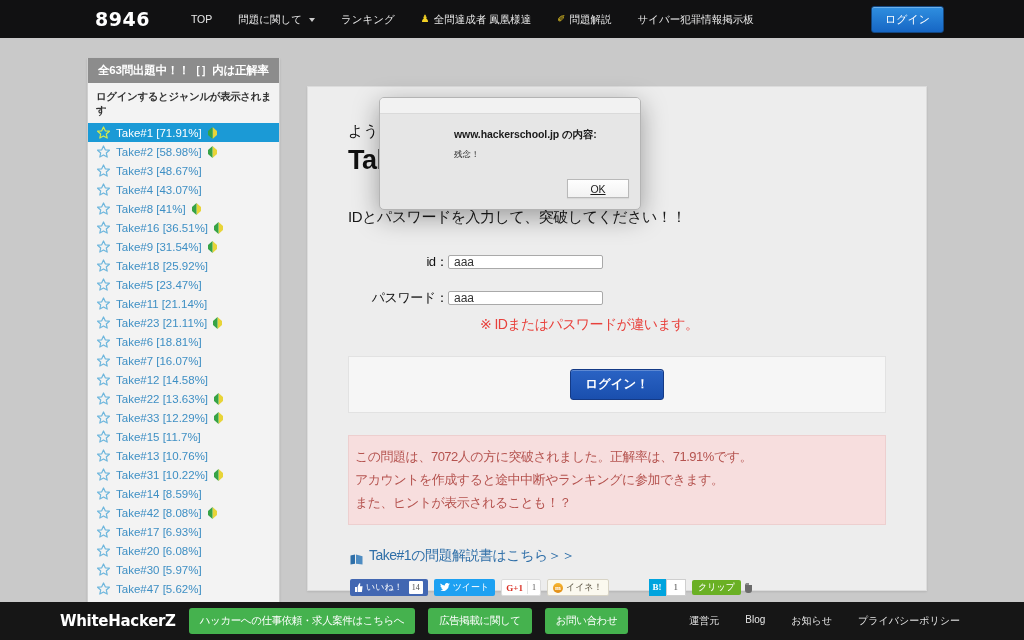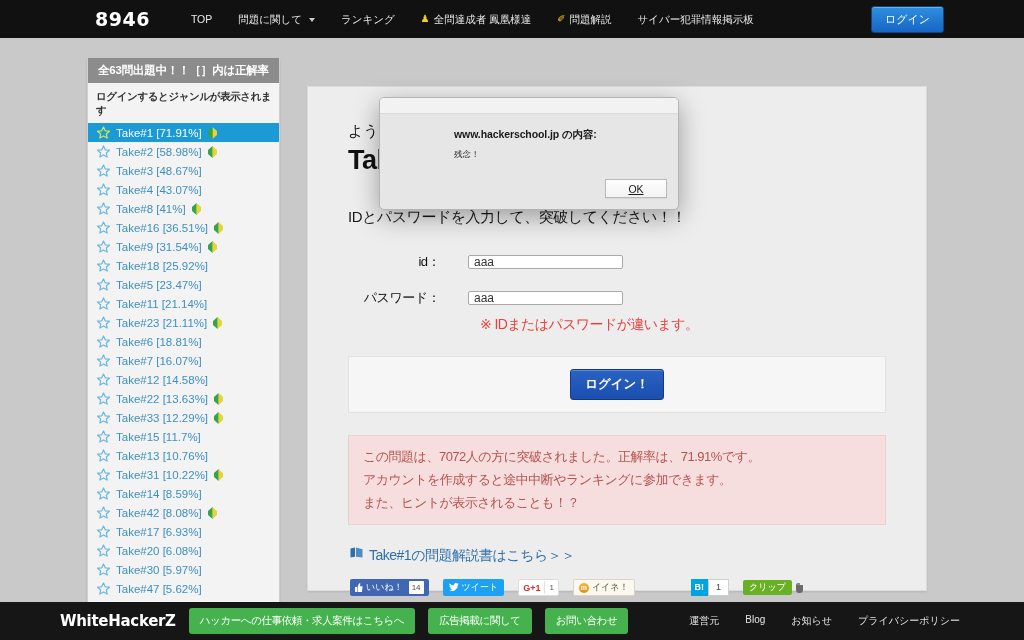--- a/index.html
+++ b/index.html
@@ -72,54 +72,54 @@
     position:absolute; left:307px; top:48px; width:620px; height:505px;
     background:#ededed; border:1px solid #dcdcdc;
     box-shadow:0 1px 2px rgba(0,0,0,.10);
   }
   .welcome{ font-size:15px; color:#111; margin:35px 0 0 40px; }
   .ptitle{ font-size:27px; font-weight:bold; color:#111; margin:4px 0 0 40px; letter-spacing:-0.5px;}
   .instr{ font-size:15px; color:#1a1a1a; margin:32px 0 0 40px; letter-spacing:-0.5px;}
 
   .formrow{ display:flex; align-items:center; margin-top:18px; }
   .formrow.first{ margin-top:26px; }
-  .flabel{ width:160px; text-align:right; font-size:13px; color:#111; padding-right:28px; letter-spacing:-0.5px;}
+  .flabel{ width:140px; text-align:right; font-size:13px; color:#111; padding-right:0; letter-spacing:-0.5px;}
   .finput{
     width:155px; height:14px; border:1px solid #a9a9a9; background:#fff;
     font-size:12px; padding:2px 5px; color:#333; border-radius:2px;
     font-family:"Liberation Sans",sans-serif;
   }
   .err{ color:#e8413c; font-size:14px; margin:9px 0 0 172px; letter-spacing:-0.6px;}
 
   .btnbox{
     margin:22px 40px 0 40px; background:#f6f6f6; border:1px solid #e2e2e2;
     padding:12px 0; text-align:center;
   }
   .submit{
     background:linear-gradient(#2a63c4,#1a4fae); border:1px solid #143a86;
     color:#fff; font-size:12.5px; font-weight:bold; padding:6px 14px;
     border-radius:3px; cursor:pointer;
     box-shadow:inset 0 1px 0 rgba(255,255,255,.25);
   }
 
   .infobox{
     margin:22px 40px 8px 40px; background:#f7dede; border:1px solid #edcfcf;
-    color:#b5534f; font-size:13px; line-height:1.75; padding:10px 14px;
+    color:#b5534f; font-size:13px; line-height:1.75; padding:10px 6px;
     letter-spacing:-0.5px;
   }
 
   .doclink{
     margin:22px 0 0 42px; color:#2f6fa8; font-size:14px;
-    display:flex; align-items:flex-start; gap:6px; cursor:pointer;
+    display:flex; align-items:flex-end; gap:6px; cursor:pointer;
     letter-spacing:-0.5px;
   }
   .doclink .bk{ width:13px;height:11px; display:block; }
 
   
-  .social{ display:flex; align-items:flex-end; gap:14px; margin:14px 0 0 42px; }
+  .social{ display:flex; align-items:flex-end; gap:6px; margin:14px 0 0 42px;font-family:Liberation Serif, serif; }
   .sbtn{ display:flex; align-items:center; height:17px; border-radius:2px;
          font-size:9px; cursor:pointer; white-space:nowrap; }
   .fb{ background:#4267b2; color:#fff; padding:0 5px; gap:3px; }
   .fb .cnt{ background:#fff; color:#4c4c4c; margin-left:3px; padding:0 3px;
             height:13px; line-height:13px; border-radius:1px; font-size:8px; }
   .tw{ background:#1da1f2; color:#fff; padding:0 6px; gap:3px; }
   .gp{ border:1px solid #dcdcdc; background:#fff; padding:0 4px; gap:0; }
   .gp .g{ color:#d93025; font-weight:bold; font-size:9px; }
   .gp .sep{ width:1px; height:13px; background:#e2e2e2; margin:0 4px; }
   .gp .cnt{ color:#555; font-size:8px; }
@@ -154,21 +154,21 @@
           font-family:"DejaVu Sans",sans-serif; letter-spacing:-0.3px;}
   .fbtn{ background:#45b24e; color:#fff; font-size:10.5px; border-radius:3px;
          padding:6px 11px; margin-left:13px; cursor:pointer; white-space:nowrap;
          letter-spacing:-0.4px;}
   .flinks{ display:flex; margin-left:48px; gap:0; }
   .flink{ color:#e6e6e6; font-size:10px; padding:0 13px; cursor:pointer; white-space:nowrap;}
 
   
   .overlay{ position:absolute; inset:0; }
   .dialog{
-    position:absolute; left:379px; top:59px; width:300px; height:113px;
+    position:absolute; left:379px; top:59px; width:262px; height:113px;
     background:#e6e6e6; border:1px solid #b4b4b4; border-radius:5px;
     box-shadow:0 7px 26px rgba(0,0,0,.35);
     overflow:hidden; font-family:"Liberation Sans",sans-serif;
   }
   .dlg-bar{ height:16px; background:#f2f2f2; border-bottom:1px solid #dadada; }
   .dlg-title{ font-size:10.5px; font-weight:bold; color:#1a1a1a;
               margin:14px 0 0 74px; letter-spacing:-0.1px;}
   .dlg-msg{ font-size:8.5px; color:#2b2b2b; margin:7px 0 0 74px;}
   .dlg-ok{
     position:absolute; right:11px; bottom:11px;

